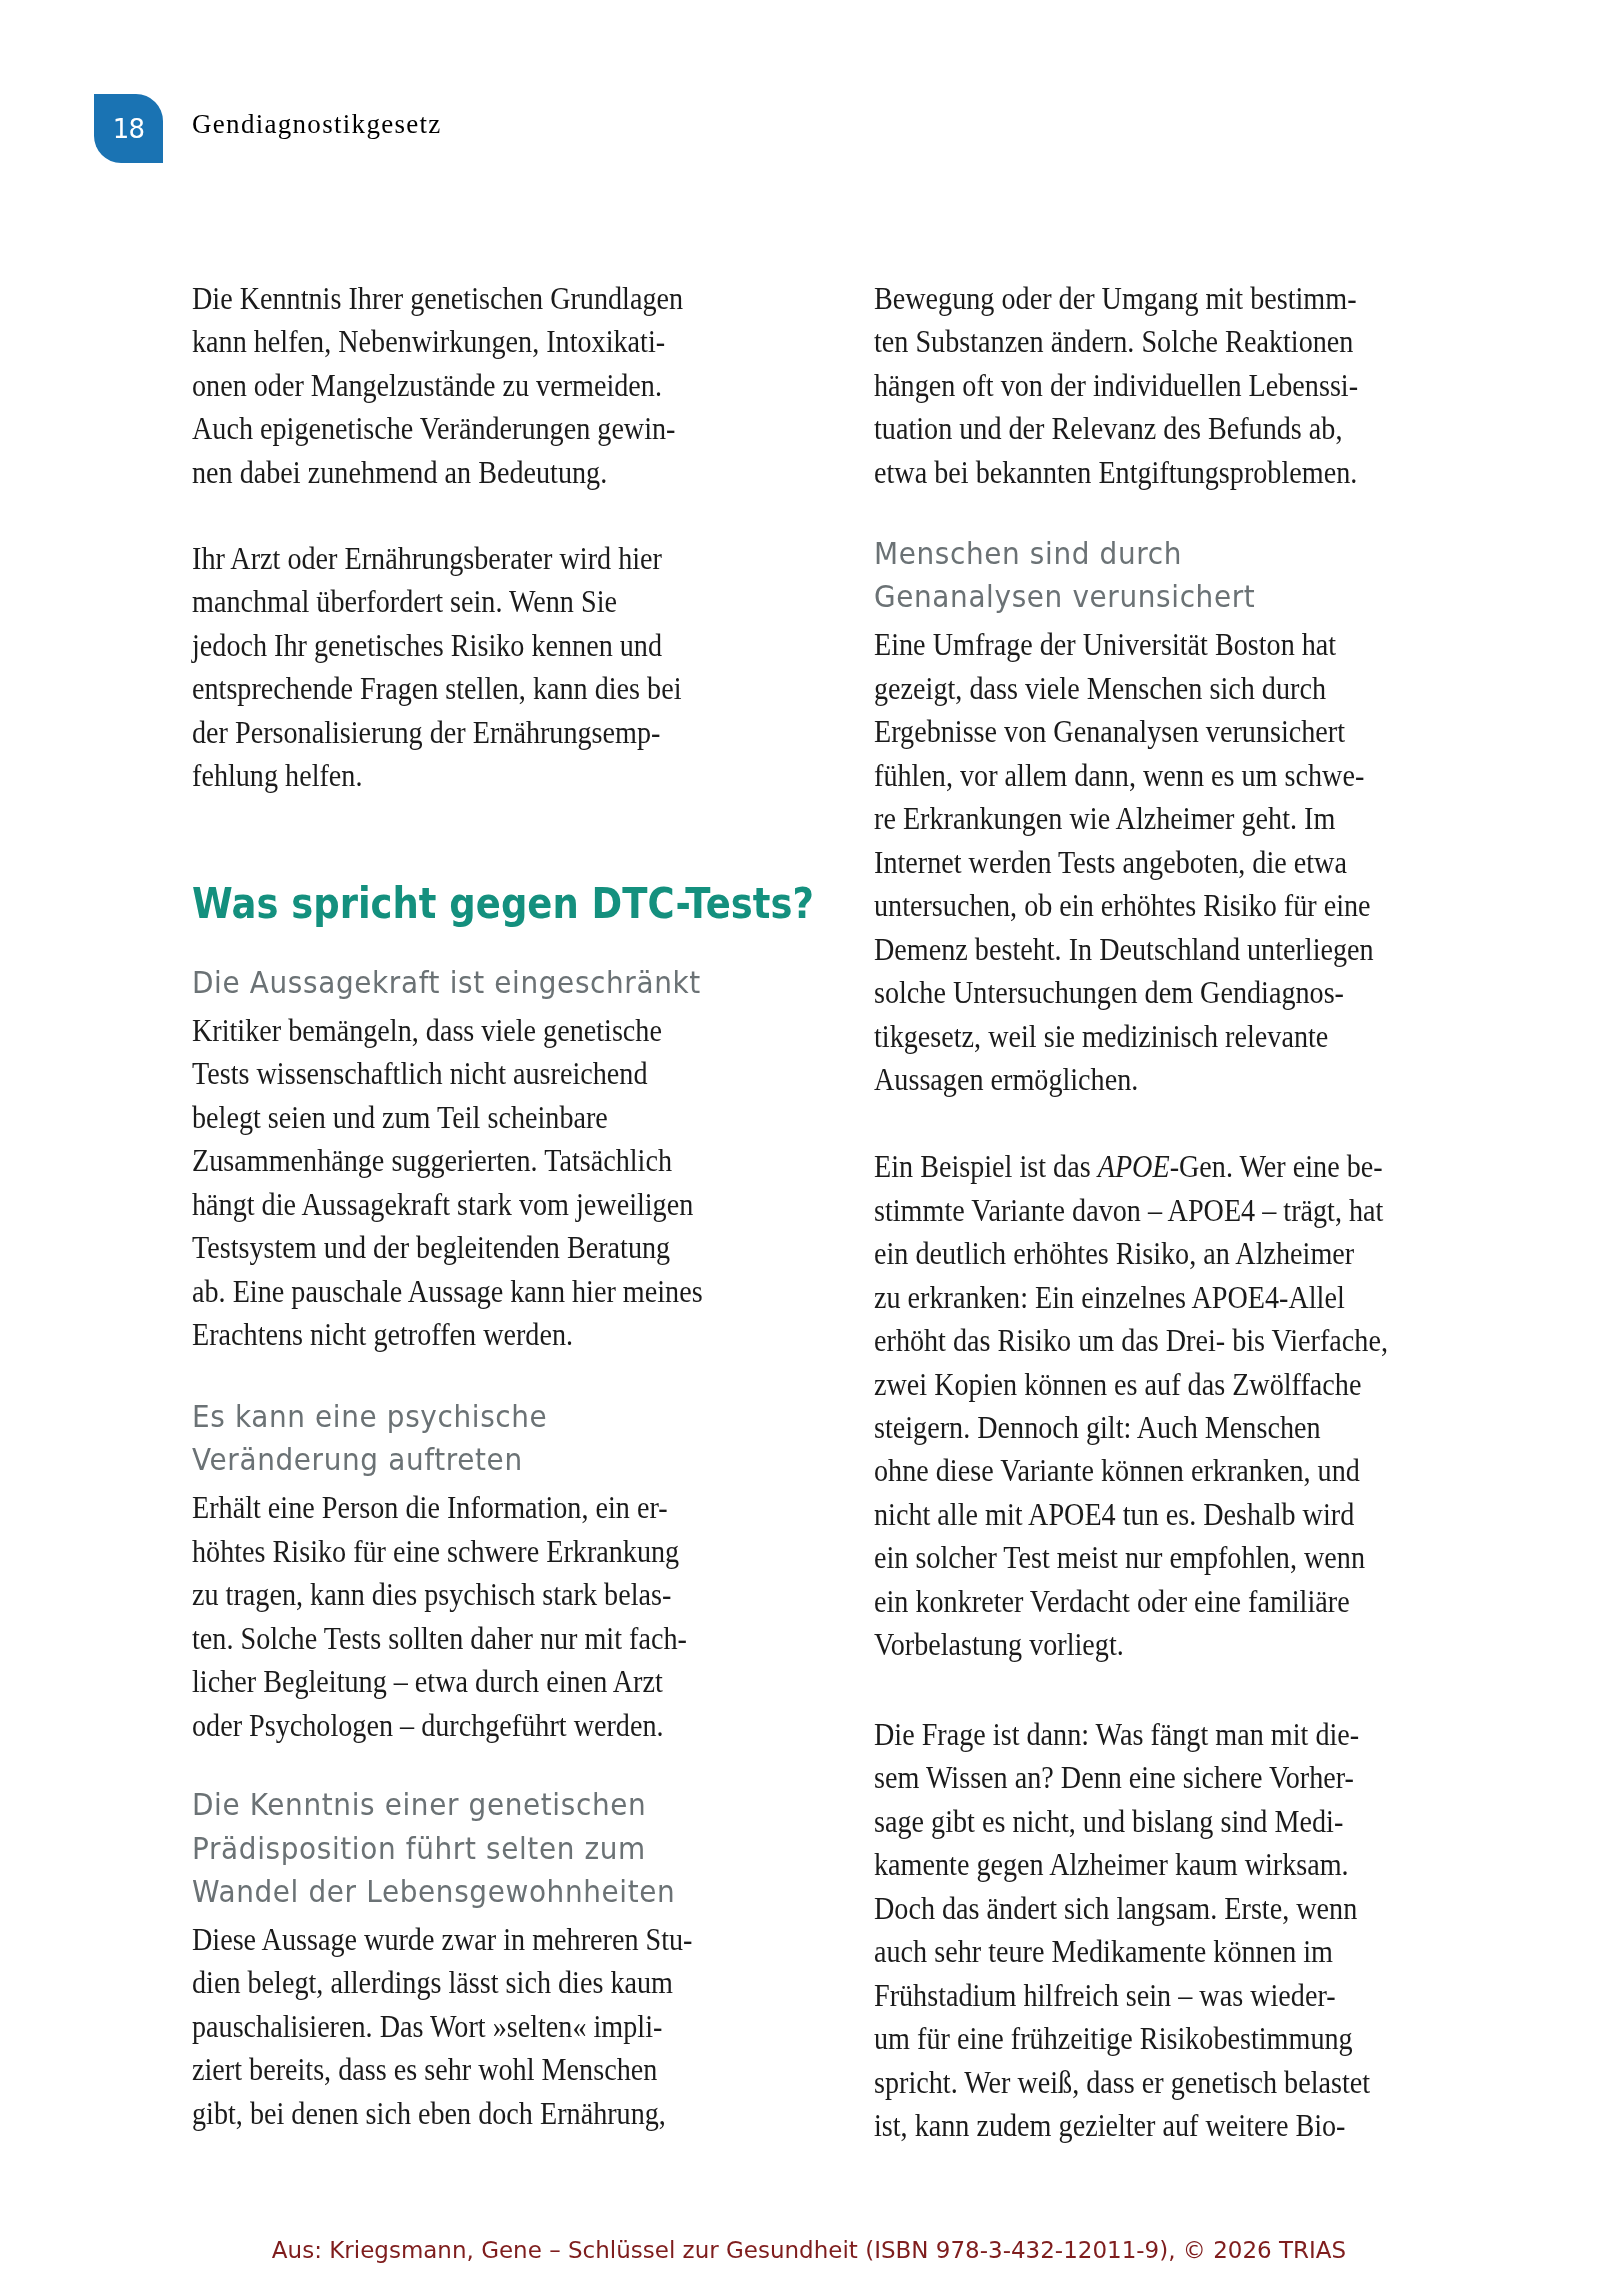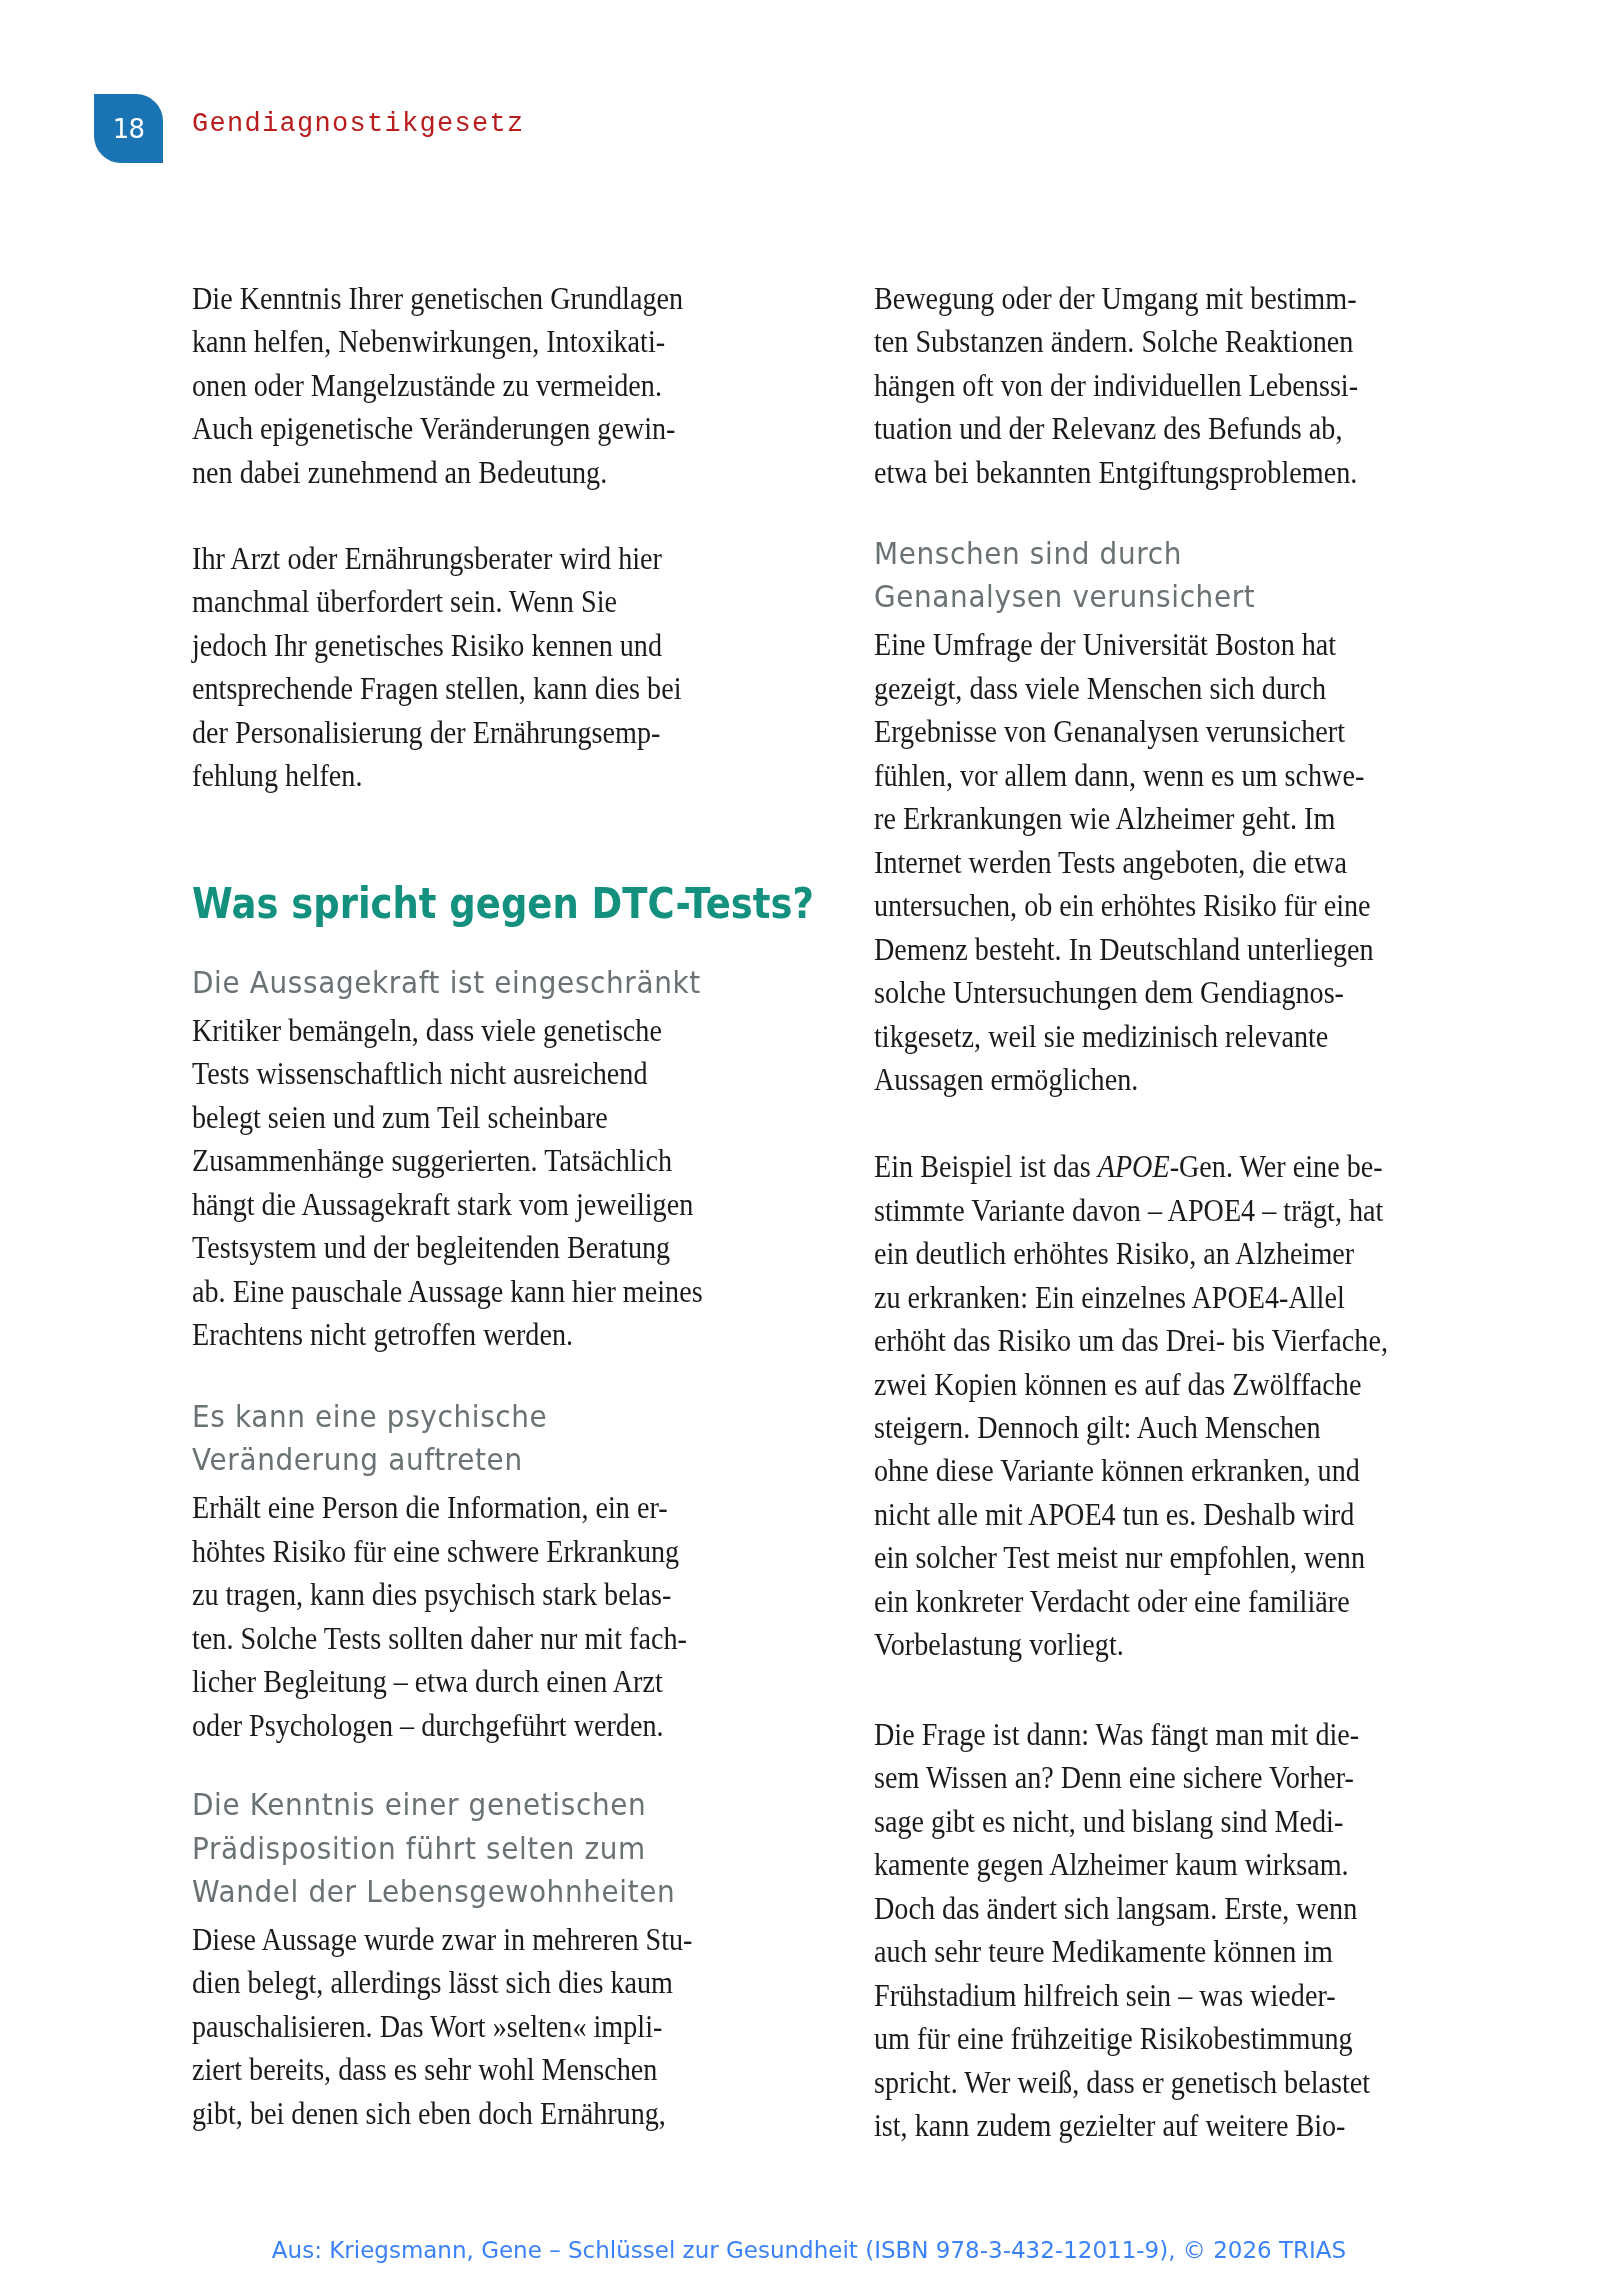--- a/index.html
+++ b/index.html
@@ -5,21 +5,21 @@
   html, body { margin: 0; padding: 0; background: #ffffff; }
   body { width: 1618px; height: 2284px; position: relative; overflow: hidden; }
   .page-tab {
     position: absolute; left: 94px; top: 94px; width: 69px; height: 69px;
     background: #1a73b3; border-radius: 0 27px 0 27px;
     color: #ffffff; font-family: "DejaVu Sans", sans-serif; font-size: 26px;
     display: flex; align-items: center; justify-content: center; letter-spacing: -0.7px;
   }
   .running-head {
     position: absolute; left: 192px; top: 109px;
-    font-family: Liberation Mono, monospace; font-size: 27px; color: #b91c1c;
+    font-family: Liberation Serif, serif; font-size: 27px; color: #000000;
     letter-spacing: 1.3px;
   }
   .col { position: absolute; width: 634px; }
   .col-left { left: 192px; top: 0; }
   .col-right { left: 874px; top: 0; }
   .line {
     position: absolute; left: 0; white-space: nowrap;
     font-family: "Liberation Serif", serif; font-size: 32px; color: #1b1b1b;
     transform-origin: left top; transform: scaleX(0.88); line-height: 1;
   }
@@ -28,21 +28,21 @@
     font-family: "DejaVu Sans", sans-serif; font-size: 31px; color: #6b7275;
     line-height: 1; letter-spacing: 0.7px; transform-origin: left top; transform: scaleX(0.9);
   }
   .h2 {
     position: absolute; left: 0; white-space: nowrap;
     font-family: "DejaVu Sans", sans-serif; font-size: 42px; font-weight: bold; color: #14907e;
     line-height: 1; transform-origin: left top; transform: scaleX(0.88);
   }
   .footer {
     position: absolute; left: 0; width: 1618px; top: 2237px; text-align: center;
-    font-family: "DejaVu Sans", sans-serif; font-size: 23px; color: #3b82f6;
+    font-family: "DejaVu Sans", sans-serif; font-size: 23px; color: #7f1d1d;
     transform-origin: center top;
   }
   em { font-style: italic; }
 </style>
 </head>
 <body>
 
 <div class="page-tab">
   <span>18</span>
 </div>

